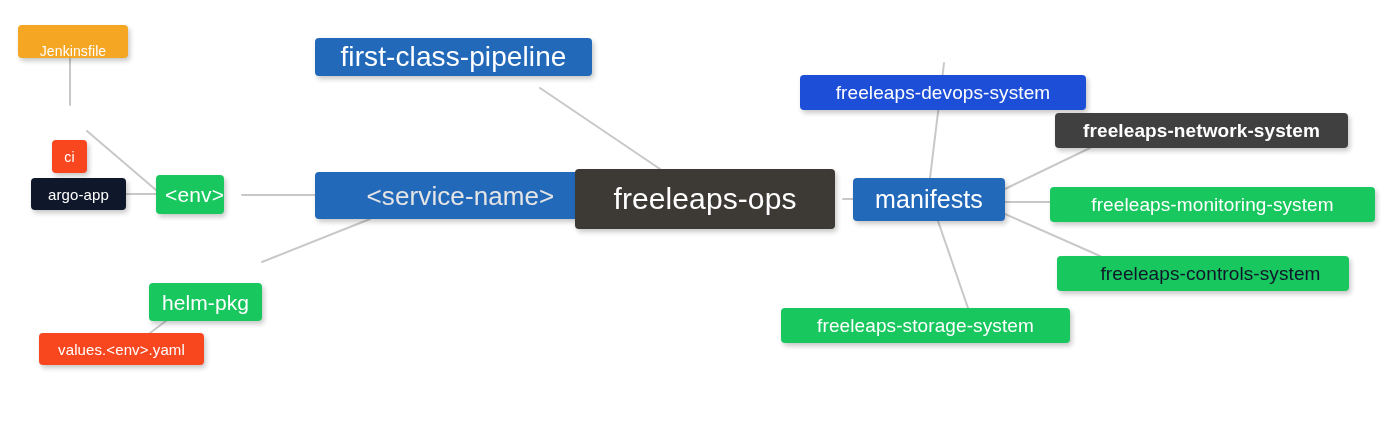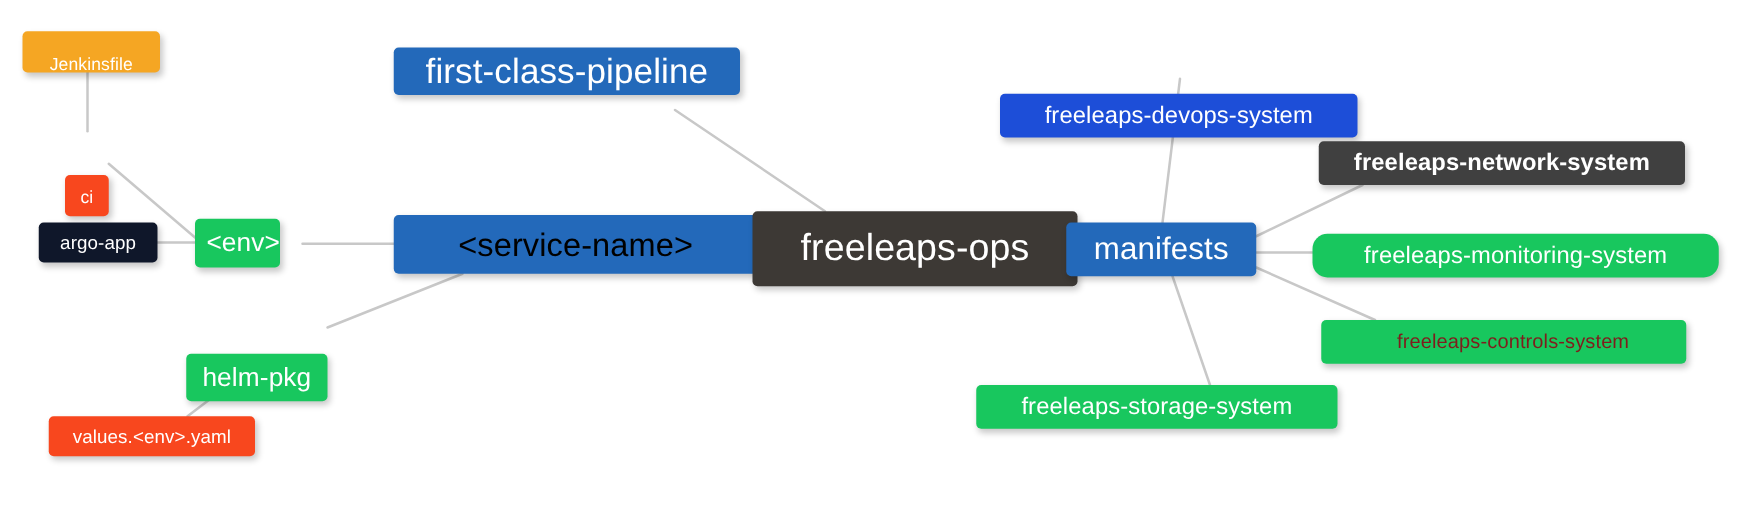--- a/index.html
+++ b/index.html
@@ -84,38 +84,38 @@
       </div>
       <div class="node" style="left: 149px; top: 257px; width: 113px; height: 38px; background: rgb(24, 199, 94); color: rgb(255, 255, 255); font-size: 21px; margin-top: 26px;">
         <span class="node-label">helm-pkg</span>
       </div>
       <div class="node" style="left: 10px; top: 333px; width: 165px; height: 32px; background: rgb(248, 71, 30); color: rgb(255, 255, 255); font-size: 15px; margin-left: 29px;">
         <span class="node-label">values.&lt;env&gt;.yaml</span>
       </div>
       <div class="node" style="left: 315px; top: 38px; width: 277px; height: 38px; background: rgb(35, 105, 186); color: rgb(255, 255, 255); font-size: 28px;">
         <span class="node-label">first-class-pipeline</span>
       </div>
-      <div class="node" style="left: 315px; top: 172px; width: 291px; height: 47px; background: rgb(35, 105, 186); color: #000000; font-size: 26px;">
+      <div class="node" style="left: 315px; top: 172px; width: 291px; height: 47px; background: rgb(35, 105, 186); color: #e5e5e5; font-size: 26px;">
         <span class="node-label">&lt;service-name&gt;</span>
       </div>
-      <div class="node" style="left: 602px; top: 169px; width: 260px; height: 60px; background: rgb(61, 57, 53); color: rgb(255, 255, 255); font-size: 30px; align-items: center;">
+      <div class="node" style="left: 575px; top: 169px; width: 260px; height: 60px; background: rgb(61, 57, 53); color: rgb(255, 255, 255); font-size: 30px; align-items: center;">
         <span class="node-label">freeleaps-ops</span>
       </div>
       <div class="node" style="left: 853px; top: 178px; width: 152px; height: 43px; background: rgb(35, 105, 186); color: rgb(255, 255, 255); font-size: 25px;">
         <span class="node-label">manifests</span>
       </div>
       <div class="node" style="left: 800px; top: 40px; width: 286px; height: 35px; background: #1d4ed8; color: rgb(255, 255, 255); font-size: 19px; margin-top: 35px;">
         <span class="node-label">freeleaps-devops-system</span>
       </div>
       <div class="node" style="left: 1055px; top: 113px; width: 293px; height: 35px; background: #404040; color: rgb(255, 255, 255); font-size: 19px; font-weight: bold;">
         <span class="node-label">freeleaps-network-system</span>
       </div>
-      <div class="node" style="left: 1050px; top: 187px; width: 325px; height: 35px; background: rgb(24, 199, 94); color: rgb(255, 255, 255); font-size: 19px; border-radius: 12px;">
+      <div class="node" style="left: 1050px; top: 187px; width: 325px; height: 35px; background: rgb(24, 199, 94); color: rgb(255, 255, 255); font-size: 19px;">
         <span class="node-label">freeleaps-monitoring-system</span>
       </div>
-      <div class="node" style="left: 1057px; top: 256px; width: 292px; height: 35px; background: rgb(24, 199, 94); color: #7f1d1d; font-size: 16px; padding-left: 15px;">
+      <div class="node" style="left: 1057px; top: 256px; width: 292px; height: 35px; background: rgb(24, 199, 94); color: #0f172a; font-size: 19px; padding-left: 15px;">
         <span class="node-label">freeleaps-controls-system</span>
       </div>
       <div class="node" style="left: 781px; top: 308px; width: 289px; height: 35px; background: rgb(24, 199, 94); color: rgb(255, 255, 255); font-size: 19px;">
         <span class="node-label">freeleaps-storage-system</span>
       </div>
     </div>
 </div>
 
 </body></html>

